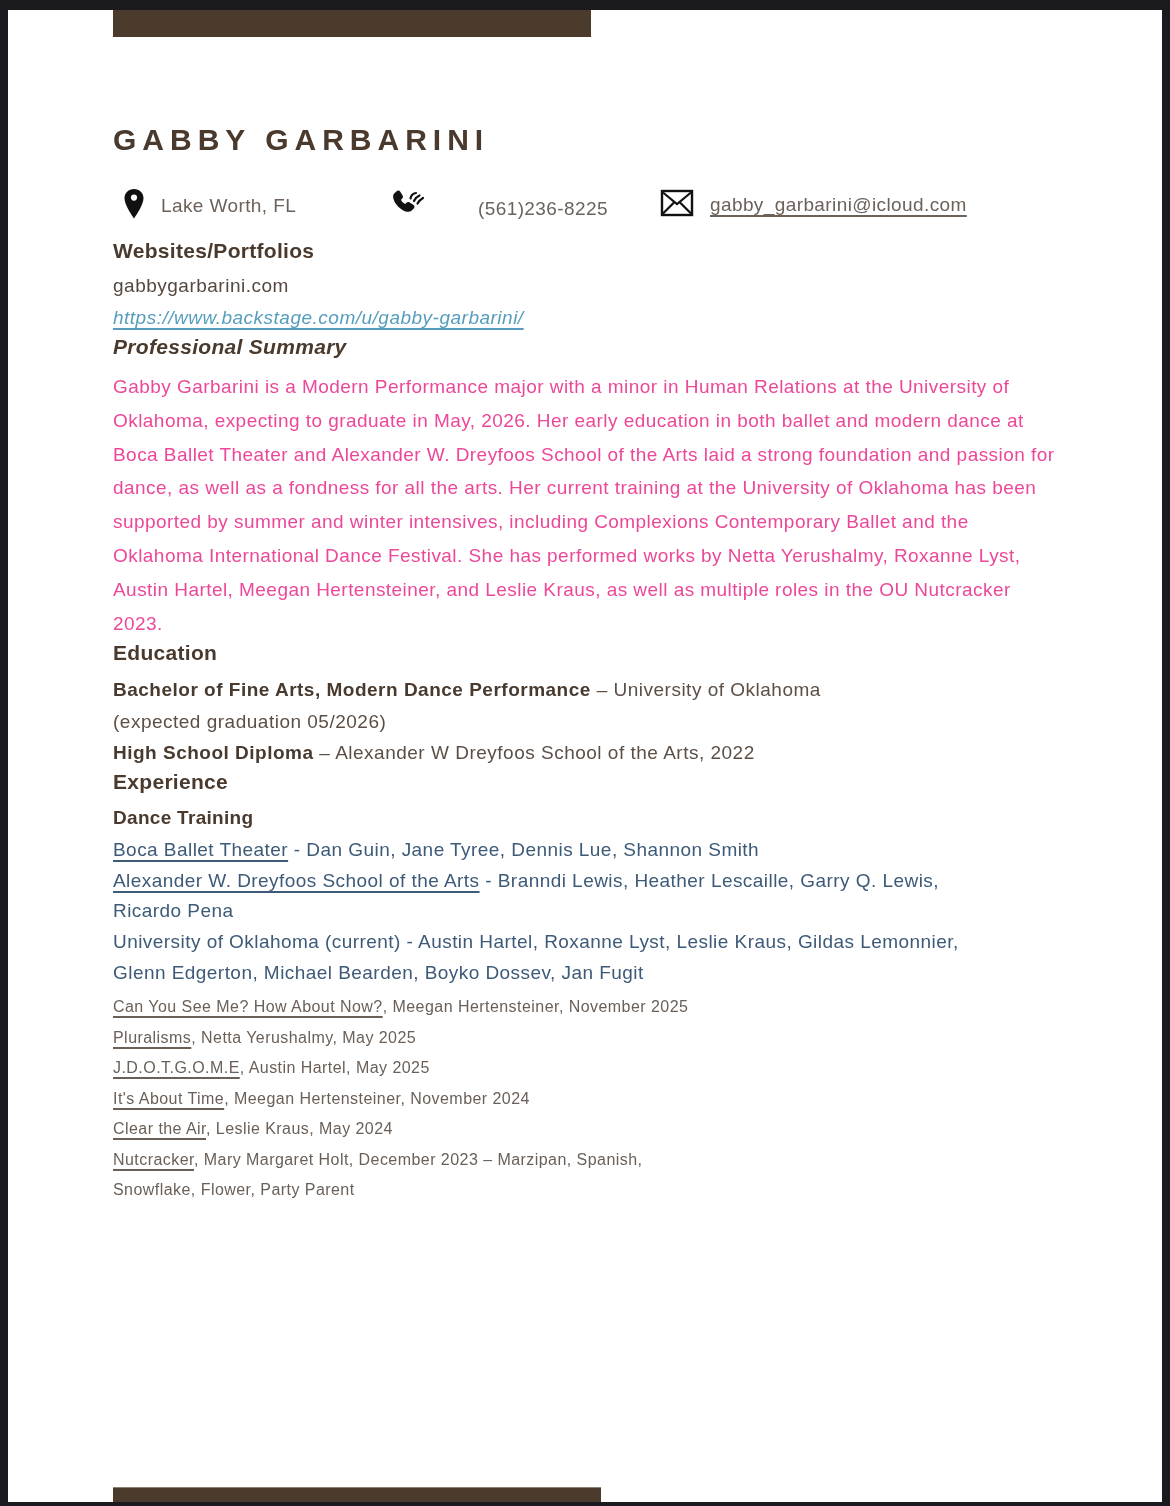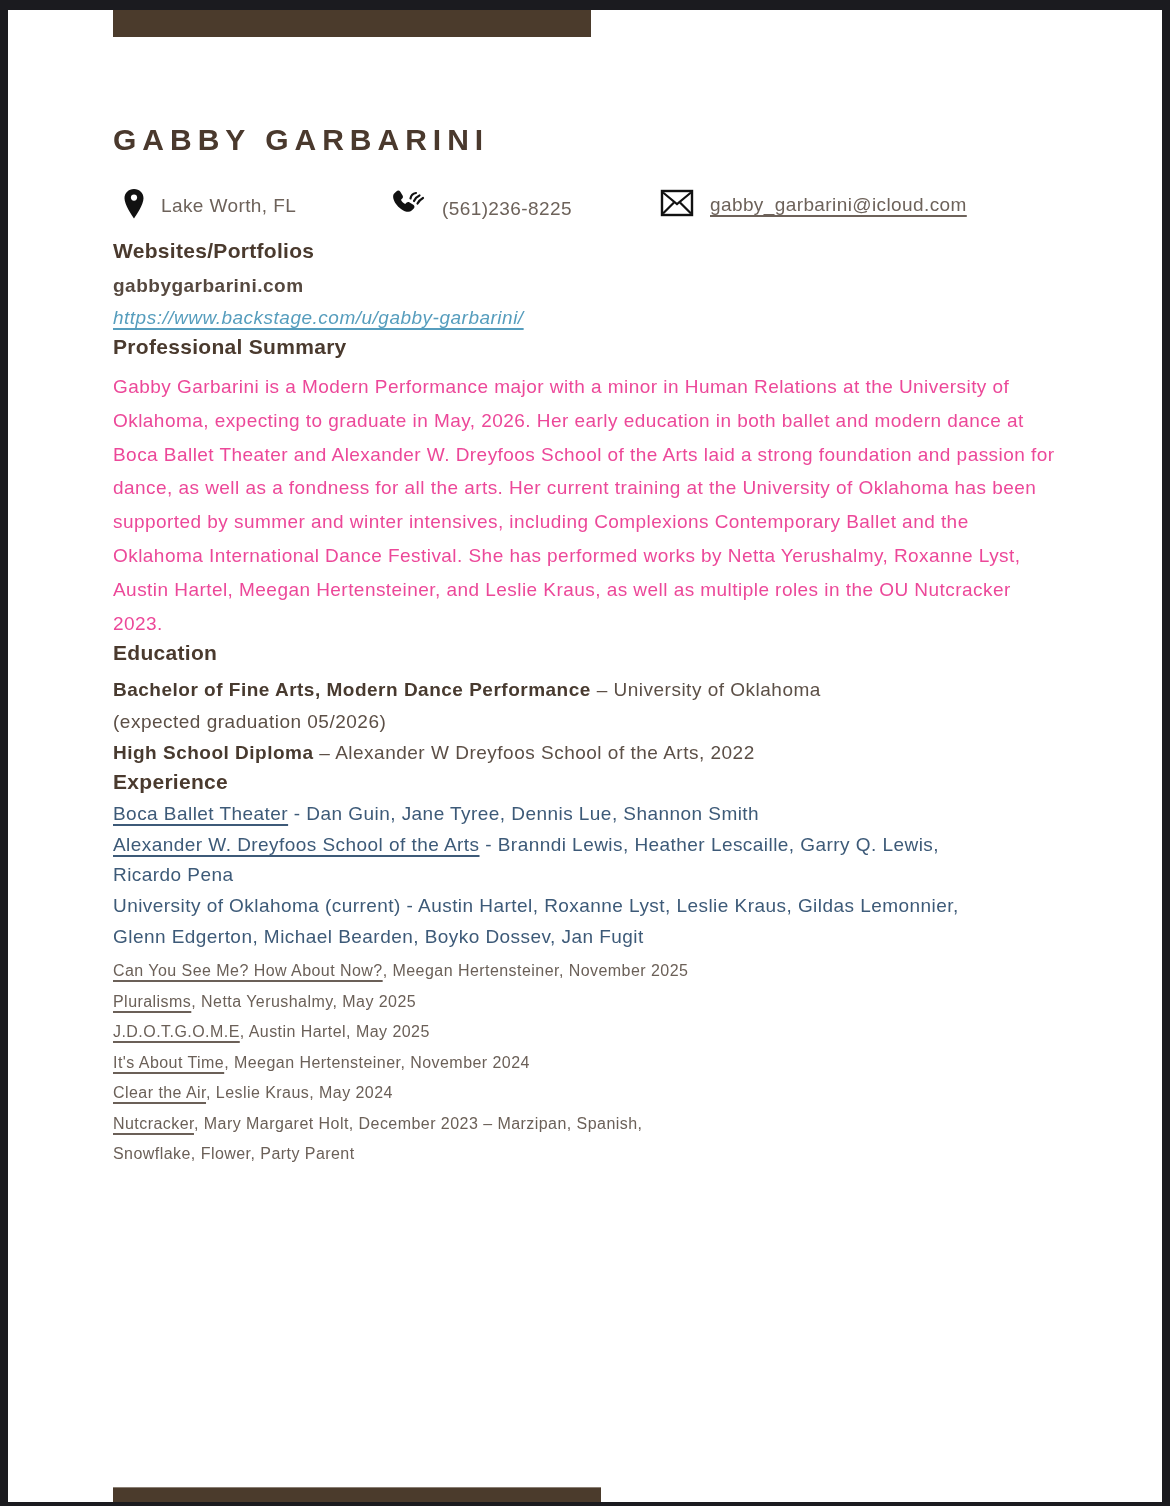--- a/index.html
+++ b/index.html
@@ -20,34 +20,34 @@
 
   .name{
     margin-top:112px;font-size:30px;font-weight:bold;letter-spacing:6px;
     color:#4a392d;line-height:36px;
   }
 
   .contact{position:relative;height:50px;margin-top:30px;}
   .c-item{position:absolute;top:0;display:flex;align-items:center;}
   .c-item .txt{font-size:19px;color:#6d625a;letter-spacing:0.4px;}
   .c-loc{left:10px;}
-  .c-phone{left:277px;}
+  .c-phone{left:277px;gap:36px;}
   .c-mail{left:547px;}
   .c-icon{display:inline-block;margin-right:16px;}
   .link{color:#569dbd;text-decoration:underline;text-decoration-thickness:1.5px;text-underline-offset:4px;}
 
   h2.sect{
     font-size:21px;font-weight:bold;color:#4a3a2e;margin:0;line-height:26px;
     letter-spacing:0.3px;
   }
   .websites-h{margin-top:34px;}
-  .plain-line{font-size:19px;color:#55483f;line-height:32px;margin-top:6px;letter-spacing:0.5px;font-weight:bold;}
+  .plain-line{font-size:19px;color:#55483f;line-height:32px;margin-top:6px;letter-spacing:0.5px;}
   .link-line{font-size:19px;line-height:32px;letter-spacing:0.5px;font-style:italic;}
 
-  .summary-h{margin-top:40px;}
+  .summary-h{margin-top:40px;font-style:italic;}
   .summary-p{
     margin-top:10px;font-size:19px;color:#ec4899;line-height:33.8px;
     letter-spacing:0.45px;
   }
 
   .education-h{margin-top:36px;}
   .edu-lines{margin-top:8px;font-size:19px;line-height:31.5px;color:#5c4f46;letter-spacing:0.5px;}
   .edu-bold{font-weight:bold;color:#483a2f;}
 
   .experience-h{margin-top:30px;}
@@ -110,20 +110,21 @@
     <div class="summary-p">Gabby Garbarini is a Modern Performance major with a minor in Human Relations at the University of Oklahoma, expecting to graduate in May, 2026. Her early education in both ballet and modern dance at Boca Ballet Theater and Alexander W. Dreyfoos School of the Arts laid a strong foundation and passion for dance, as well as a fondness for all the arts. Her current training at the University of Oklahoma has been supported by summer and winter intensives, including Complexions Contemporary Ballet and the Oklahoma International Dance Festival. She has performed works by Netta Yerushalmy, Roxanne Lyst, Austin Hartel, Meegan Hertensteiner, and Leslie Kraus, as well as multiple roles in the OU Nutcracker 2023.</div>
 
     <h2 class="sect education-h">Education</h2>
     <div class="edu-lines">
       <div><span class="edu-bold">Bachelor of Fine Arts, Modern Dance Performance</span><span> – University of Oklahoma</span></div>
       <div><span>(expected graduation 05/2026)</span></div>
       <div><span class="edu-bold">High School Diploma</span><span> – Alexander W Dreyfoos School of the Arts, 2022</span></div>
     </div>
 
     <h2 class="sect experience-h">Experience</h2>
+    <div class="sub-h">Dance Training</div>
     <div class="dance-lines">
       <div><span class="dance-link">Boca Ballet Theater</span><span> - Dan Guin, Jane Tyree, Dennis Lue, Shannon Smith</span></div>
       <div><span class="dance-link">Alexander W. Dreyfoos School of the Arts</span><span> - Branndi Lewis, Heather Lescaille, Garry Q. Lewis,</span><br><span>Ricardo Pena</span></div>
       <div><span>University of Oklahoma (current) - Austin Hartel, Roxanne Lyst, Leslie Kraus, Gildas Lemonnier,</span><br><span>Glenn Edgerton, Michael Bearden, Boyko Dossev, Jan Fugit</span></div>
     </div>
 
     <div class="perf-lines">
       <div><span class="perf-link">Can You See Me? How About Now?</span><span>, Meegan Hertensteiner, November 2025</span></div>
       <div><span class="perf-link">Pluralisms</span><span>, Netta Yerushalmy, May 2025</span></div>
       <div><span class="perf-link">J.D.O.T.G.O.M.E</span><span>, Austin Hartel, May 2025</span></div>

